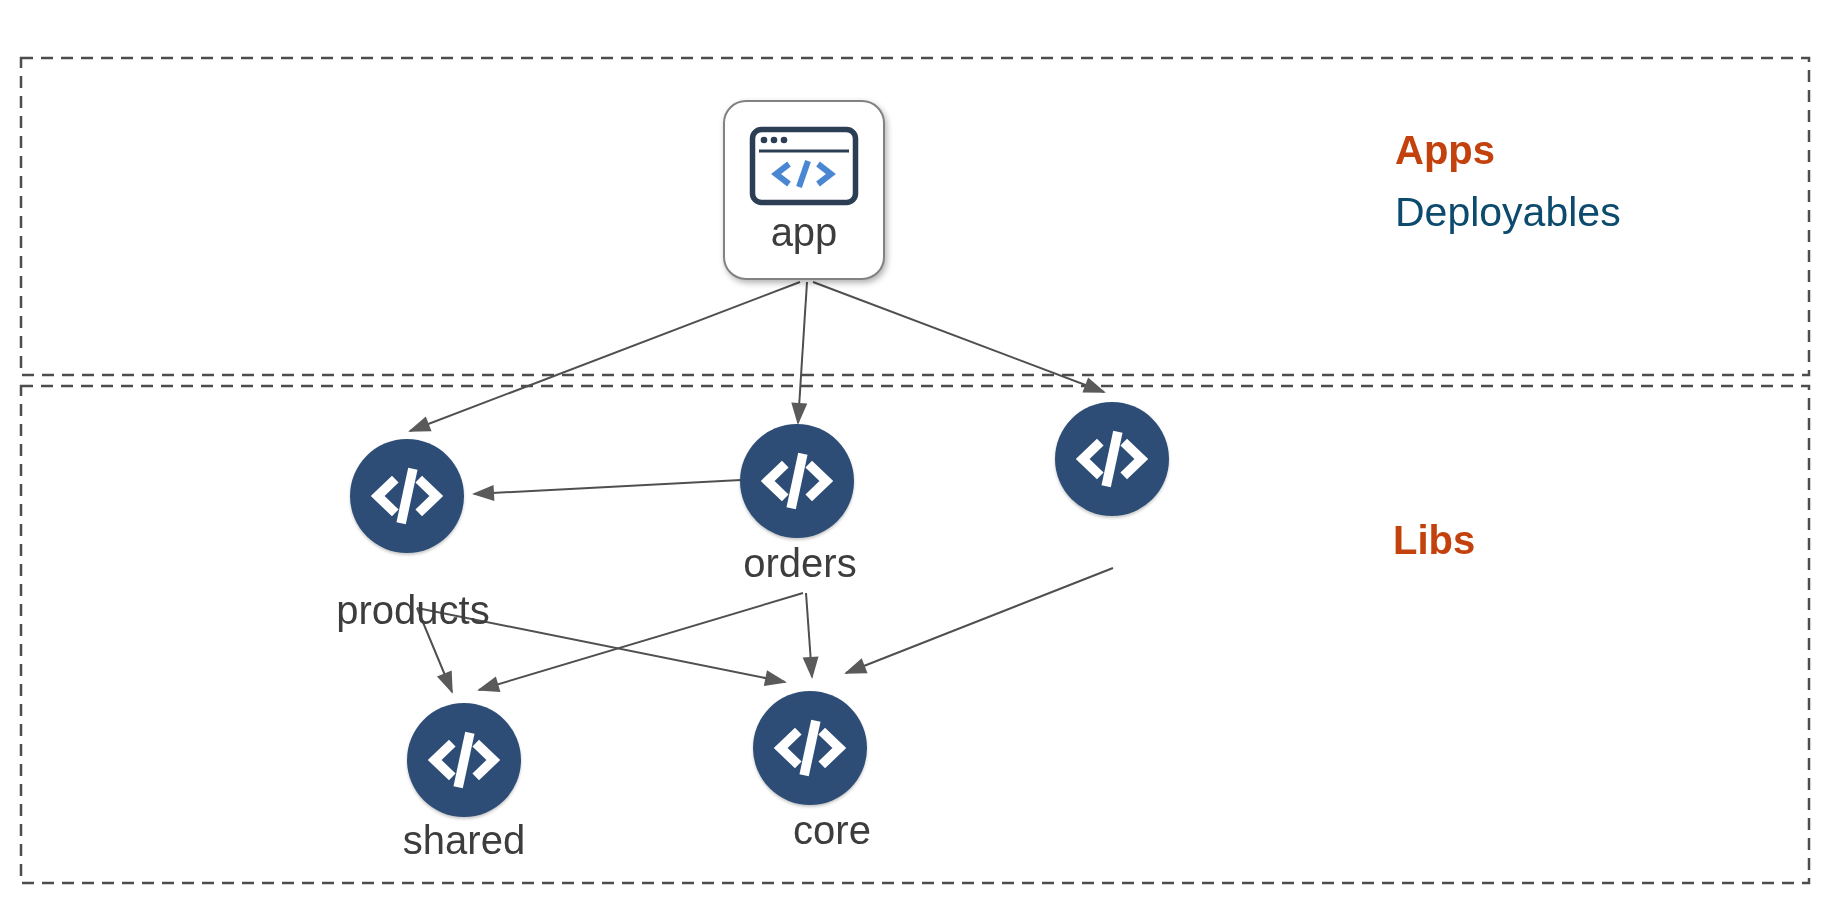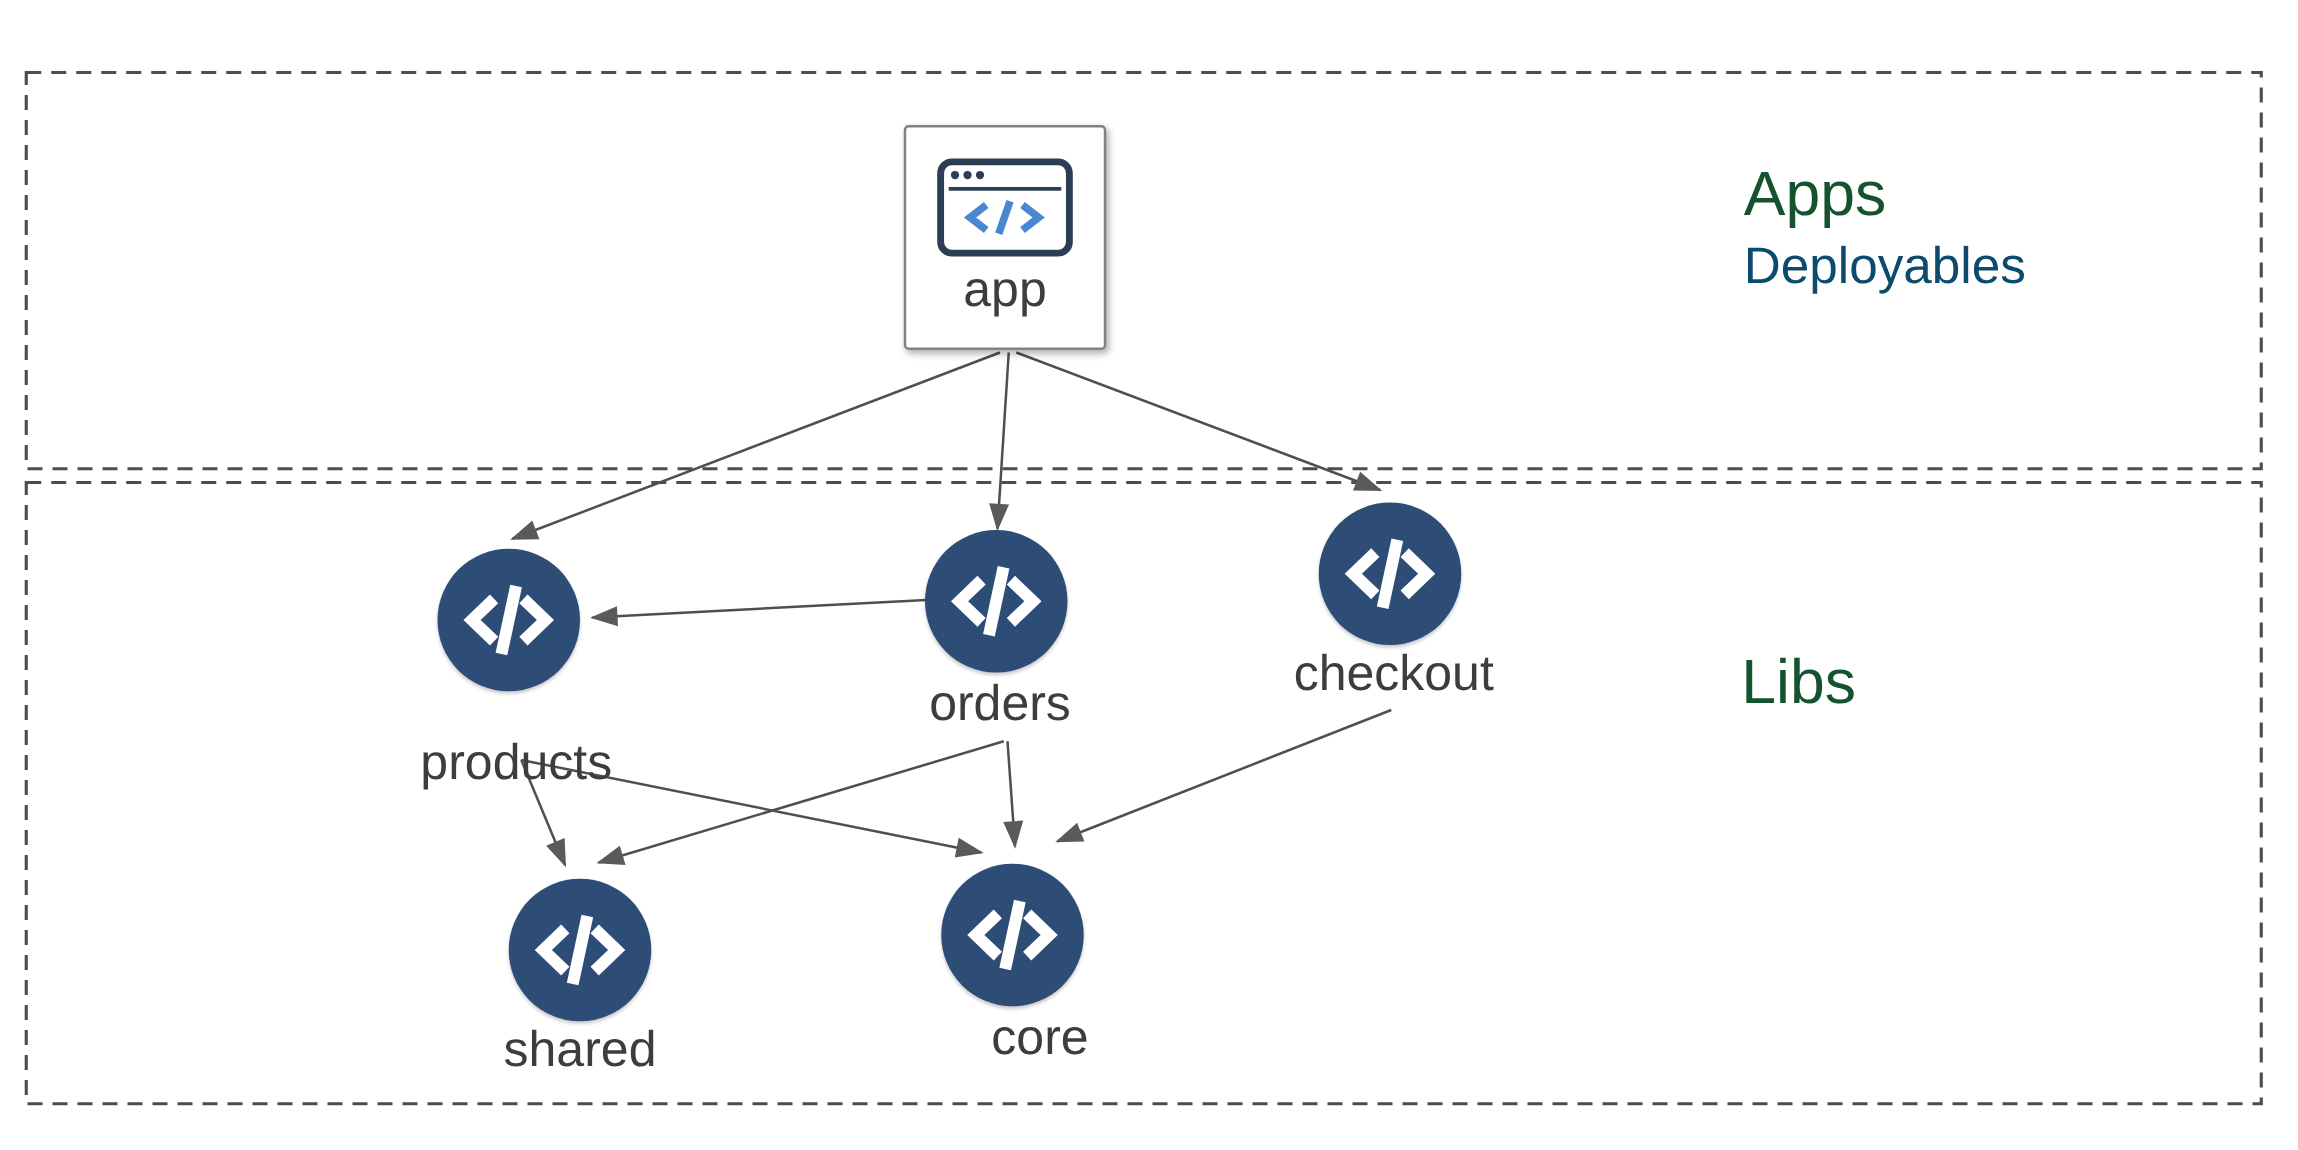--- a/index.html
+++ b/index.html
@@ -3,37 +3,37 @@
 <meta charset="utf-8">
 <style>
   html,body{margin:0;padding:0;background:#ffffff;}
   .canvas{
     position:relative;width:1838px;height:920px;background:#ffffff;overflow:hidden;
     font-family:"Liberation Sans", sans-serif;color:#3d3d3d;
   }
   .layer{position:absolute;left:0;top:0;width:1838px;height:920px;}
   .app-card{
     position:absolute;left:723px;top:100px;width:162px;height:180px;
-    background:#ffffff;border:2px solid #828282;border-radius:4px;
+    background:#ffffff;border:2px solid #828282;border-radius:23px;
     box-shadow:2px 3px 6px rgba(0,0,0,0.30);
     display:flex;flex-direction:column;align-items:center;box-sizing:border-box;
   }
   .app-card .browser-icon{margin-top:24px;}
   .app-label{font-size:40px;line-height:1.1;color:#3d3d3d;margin-top:4px;}
   .lib-circle{
     position:absolute;width:114px;height:114px;border-radius:50%;
     display:flex;align-items:center;justify-content:center;
     box-shadow:0 2px 3px rgba(0,0,0,0.22);
   }
   .node-label{
     position:absolute;transform:translateX(-50%);
     font-size:40px;line-height:1.1;color:#3d3d3d;white-space:nowrap;
   }
   .section-title{
-    position:absolute;font-size:50px;font-weight:normal;color:#14532d;line-height:1.1;white-space:nowrap;
+    position:absolute;font-size:40px;font-weight:bold;color:#c2410c;line-height:1.1;white-space:nowrap;
   }
   .section-subtitle{
     position:absolute;font-size:41px;color:#0c4a6e;line-height:1.1;white-space:nowrap;
   }
 </style>
 </head>
 <body>
 
 <div class="canvas">
 
@@ -117,21 +117,20 @@
       <g stroke="#ffffff" stroke-width="13" fill="none">
         <polyline points="34,22 10,45 34,68"></polyline>
           <line x1="58" y1="8" x2="42" y2="82"></line>
           <polyline points="66,22 90,45 66,68"></polyline>
       </g>
     </svg>
   </div>
 
   <div class="node-label" style="left:413px;top:588px">products</div>
   <div class="node-label" style="left:800px;top:541px">orders</div>
-  <div class="node-label" style="left:1115px;top:517px">checkout</div>
   <div class="node-label" style="left:464px;top:818px">shared</div>
   <div class="node-label" style="left:832px;top:808px">core</div>
 
   <div class="section-title" style="left:1395px;top:128px">Apps</div>
   <div class="section-subtitle" style="left:1395px;top:190px">Deployables</div>
   <div class="section-title" style="left:1393px;top:518px">Libs</div>
 
 </div>
 
 </body></html>

